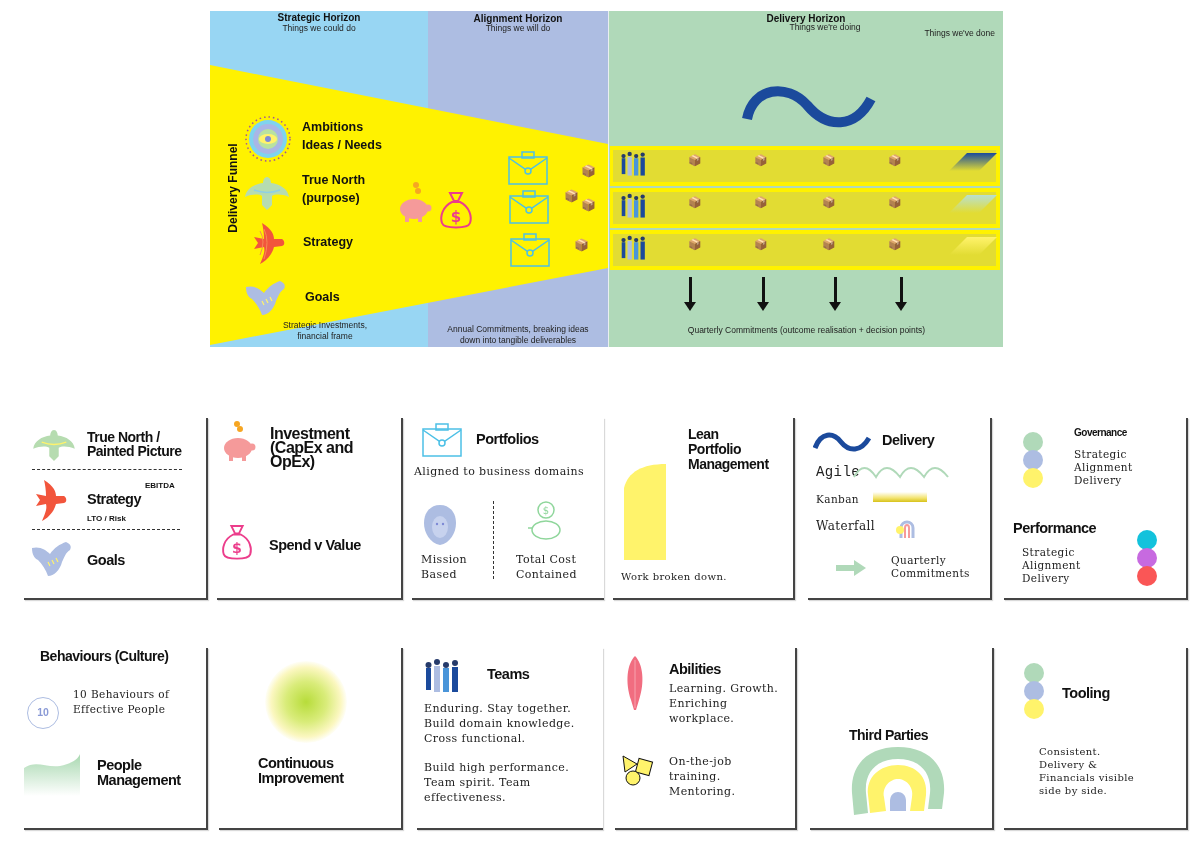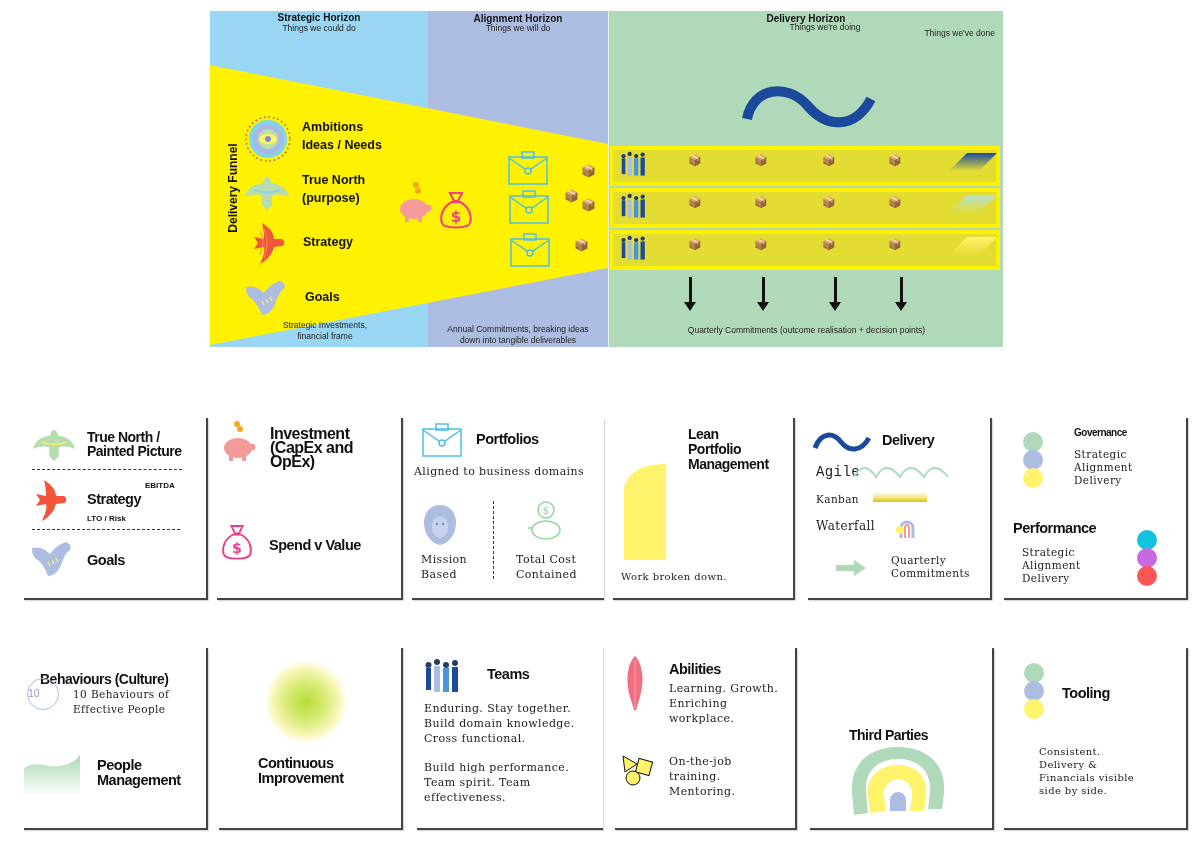--- a/index.html
+++ b/index.html
@@ -330,22 +330,22 @@
     <div>Strategic</div>
     <div>Alignment</div>
     <div>Delivery</div>
   </div>
   <div class="dot" style="left:133px; top:112px; width:20px; height:20px; background:#13c2dc;"></div>
   <div class="dot" style="left:133px; top:130px; width:20px; height:20px; background:#c76ae0;"></div>
   <div class="dot" style="left:133px; top:148px; width:20px; height:20px; background:#fa5656;"></div>
 </div>
 
 <div class="card" style="left:24px; top:648px; width:184px; height:182px;">
-  <div class="h" style="left:16px; top:23px; font-size:14px;">Behaviours (Culture)</div>
-  <div class="abs" style="left:3px; top:30px; width:32px; height:32px; border:1.5px solid #adbde2; border-radius:50%; line-height:29px; font-family:'Liberation Sans', sans-serif; font-weight:normal; font-size:10.5px; color:#8a9ad6;">10</div>
+  <div class="h" style="left:16px; top:0; font-size:14px;">Behaviours (Culture)</div>
+  <div class="abs" style="left:3px; top:49px; width:32px; height:32px; border:1.5px solid #adbde2; border-radius:50%; text-align:center; line-height:29px; font-family:'Liberation Sans', sans-serif; font-weight:bold; font-size:10.5px; color:#8a9ad6;">10</div>
   <div class="t" style="left:49px; top:39px; font-size:10.5px; line-height:15px;">
     <div>10 Behaviours of</div>
     <div>Effective People</div>
   </div>
   <svg class="abs" style="left:0px; top:106px;" width="58" height="42" viewBox="0 0 58 42">
     <defs>
         <linearGradient id="gw" x1="0" y1="0" x2="0" y2="1">
           <stop offset="0" stop-color="#a8d8b0"></stop>
           <stop offset="1" stop-color="#ffffff"></stop>
         </linearGradient>

